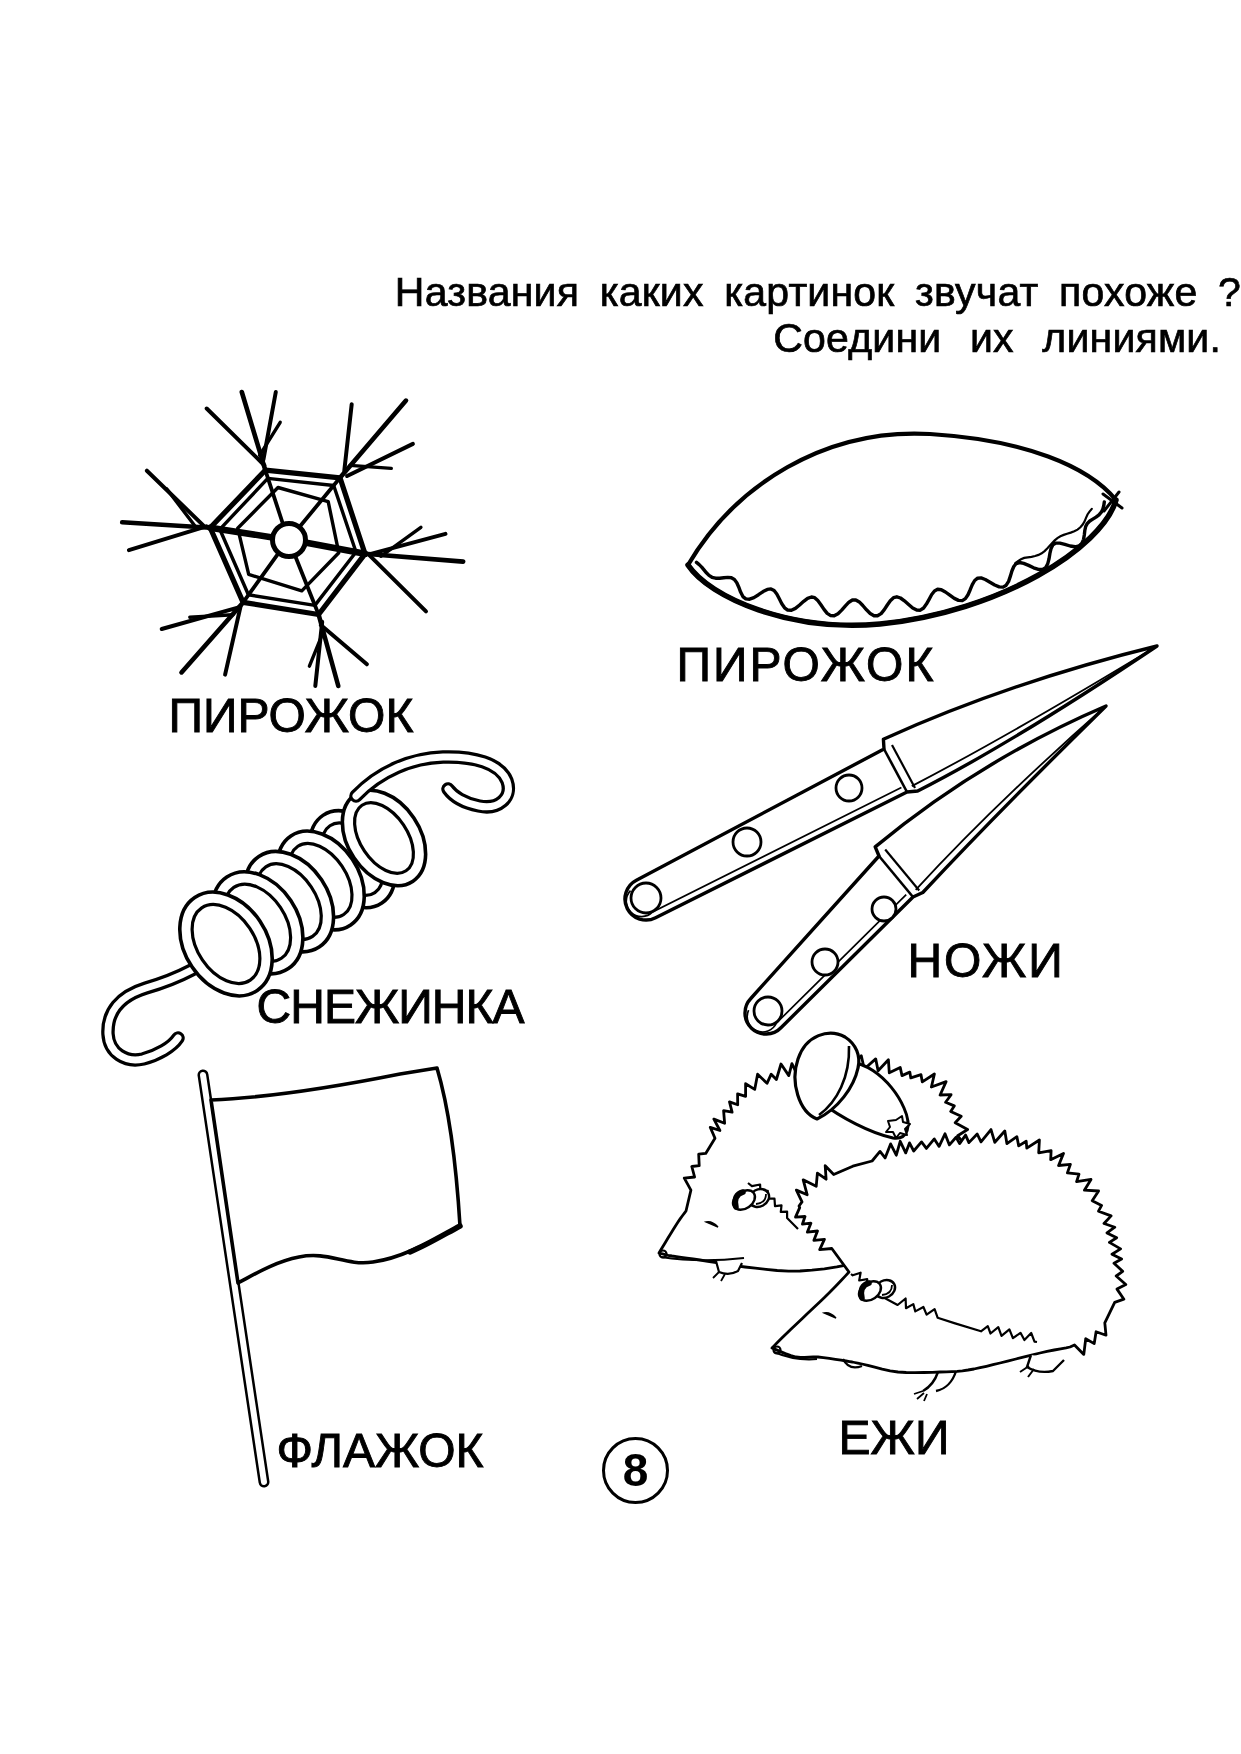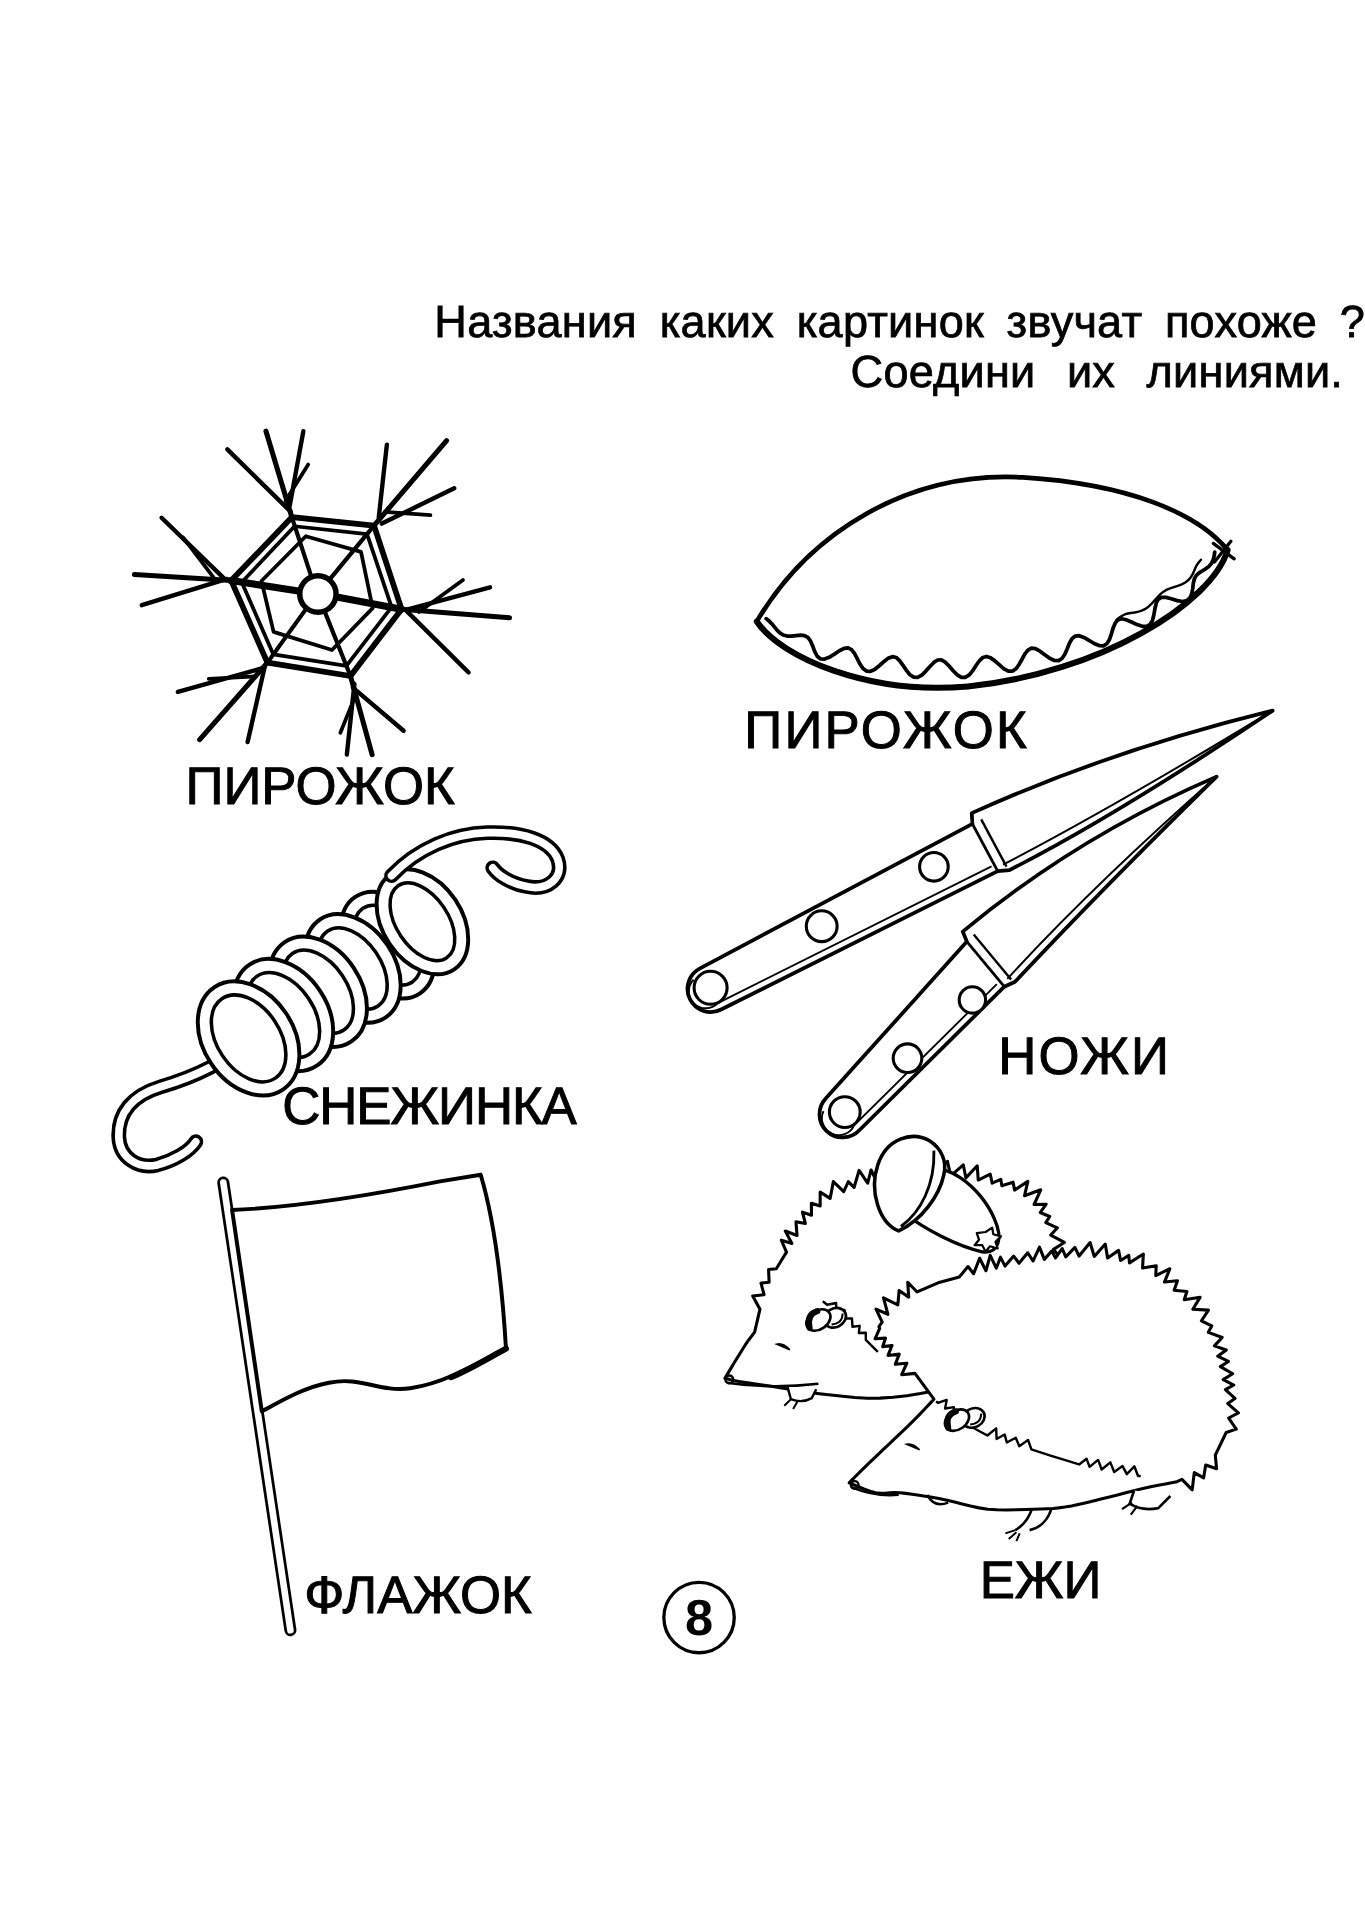--- a/index.html
+++ b/index.html
@@ -190,18 +190,18 @@
 </g>
 </g>
 
   </svg>
 
   <div class="fig-label" style="left:291px; top:695px; letter-spacing:0px;">ПИРОЖОК</div>
   <div class="fig-label" style="left:806px; top:644px; letter-spacing:2px;">ПИРОЖОК</div>
   <div class="fig-label" style="left:390px; top:986px; letter-spacing:-1px;">СНЕЖИНКА</div>
   <div class="fig-label" style="left:986px; top:940px; letter-spacing:1.8px;">НОЖИ</div>
   <div class="fig-label" style="left:380px; top:1406px; letter-spacing:0px;margin-top:24px;">ФЛАЖОК</div>
-  <div class="fig-label" style="left:946px; top:1417px; letter-spacing:0px;">ЕЖИ</div>
+  <div class="fig-label" style="left:894px; top:1417px; letter-spacing:0px;">ЕЖИ</div>
 
   <div class="page-number">
     <span>8</span>
   </div>
 </div>
 
 </body></html>

